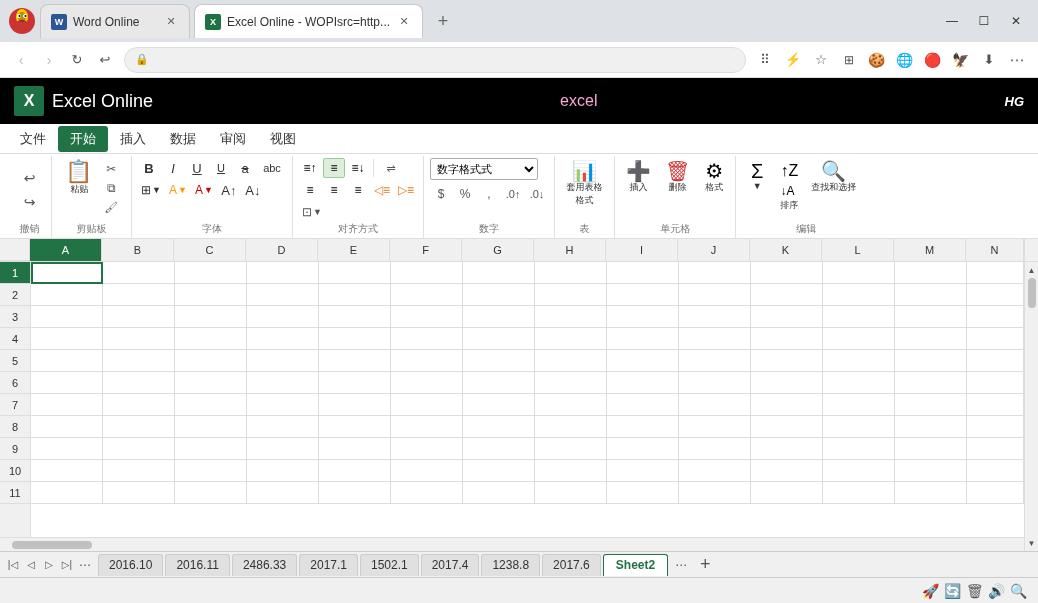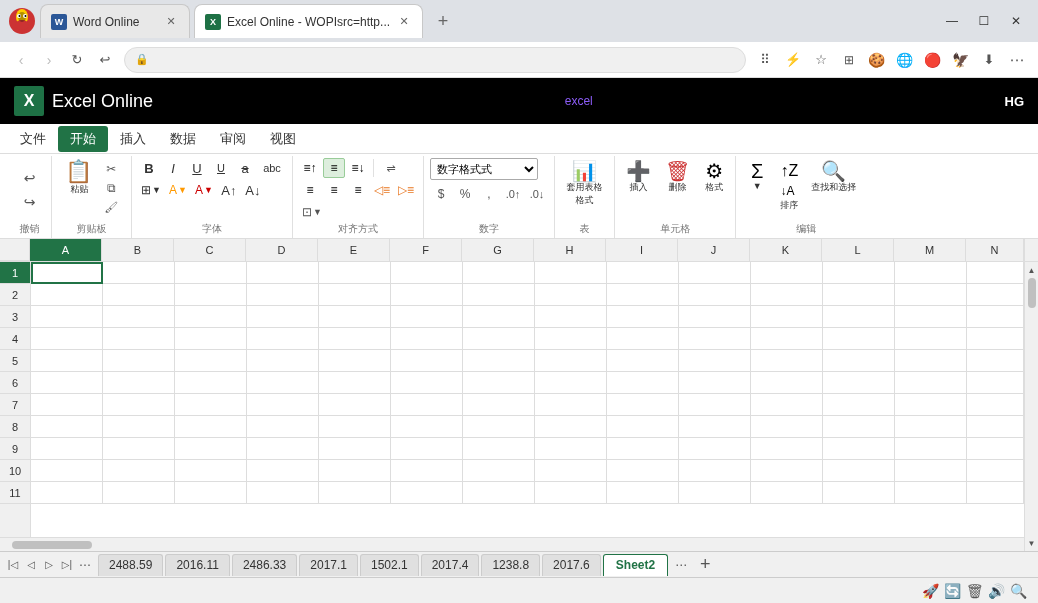--- a/index.html
+++ b/index.html
@@ -68,23 +68,23 @@
     <div style="width:26px; height:26px; display:flex; align-items:center; justify-content:center; border-radius:4px; cursor:pointer; color:#555; font-size:13px;">⬇</div>
     <div style="width:26px; height:26px; display:flex; align-items:center; justify-content:center; border-radius:4px; cursor:pointer; color:#555; font-size:15px;">⋯</div>
   </div>
 
   <div style="background:#000; height:46px; display:flex; align-items:center; padding:0 14px;">
     <div style="background:#1e7145; width:30px; height:30px; display:flex; align-items:center; justify-content:center; border-radius:2px; margin-right:8px;">
       <span style="color:#fff; font-size:16px; font-weight:bold;">X</span>
     </div>
     <span style="color:#fff; font-size:18px; font-weight:300;">Excel Online</span>
     <div style="flex:1; text-align:center;">
-      <span style="color:#8b5cf6; font-size:12px;">excel</span>
-    </div>
-    <span style="color:#fff; font-size:13px; font-weight:bold; cursor:pointer;">HG</span>
+      <span style="color:#f9a8d4; font-size:16px;">excel</span>
+    </div>
+    <span style="color:#fff; font-size:13px; font-weight:bold; cursor:pointer;font-style:italic;">HG</span>
   </div>
 
   <div style="background:#fff; height:30px; display:flex; align-items:center; padding:0 8px; border-bottom:1px solid #ddd; gap:0;">
     <div style="padding:4px 12px; font-size:13px; color:#333; cursor:pointer; border-radius:3px;">文件</div>
     <div style="padding:4px 12px; font-size:13px; color:#fff; cursor:pointer; border-radius:3px; background:#217346;">开始</div>
     <div style="padding:4px 12px; font-size:13px; color:#333; cursor:pointer; border-radius:3px;">插入</div>
     <div style="padding:4px 12px; font-size:13px; color:#333; cursor:pointer; border-radius:3px;">数据</div>
     <div style="padding:4px 12px; font-size:13px; color:#333; cursor:pointer; border-radius:3px;">审阅</div>
     <div style="padding:4px 12px; font-size:13px; color:#333; cursor:pointer; border-radius:3px;">视图</div>
   </div>
@@ -478,21 +478,21 @@
 
   </div>
 
   <div style="display:flex; align-items:center; background:#f0f0f0; height:26px; border-top:1px solid #ccc; padding:0 4px; gap:0;">
     <div style="width:18px; height:18px; display:flex; align-items:center; justify-content:center; cursor:pointer; color:#555; font-size:10px; border-radius:2px;">|◁</div>
     <div style="width:18px; height:18px; display:flex; align-items:center; justify-content:center; cursor:pointer; color:#555; font-size:10px; border-radius:2px;">◁</div>
     <div style="width:18px; height:18px; display:flex; align-items:center; justify-content:center; cursor:pointer; color:#555; font-size:10px; border-radius:2px;">▷</div>
     <div style="width:18px; height:18px; display:flex; align-items:center; justify-content:center; cursor:pointer; color:#555; font-size:10px; border-radius:2px;">▷|</div>
     <div style="width:18px; height:18px; display:flex; align-items:center; justify-content:center; cursor:pointer; color:#555; font-size:12px; margin-right:4px;">⋯</div>
 
-    <div style="height:22px; padding:0 10px; display:flex; align-items:center; font-size:12px; color:#333; cursor:pointer; border:1px solid #ccc; border-bottom:none; border-radius:3px 3px 0 0; background:#e0e0e0; margin-right:2px;">2488.59</div>
+    <div style="height:22px; padding:0 10px; display:flex; align-items:center; font-size:12px; color:#333; cursor:pointer; border:1px solid #ccc; border-bottom:none; border-radius:3px 3px 0 0; background:#e0e0e0; margin-right:2px;">2016.10</div>
     <div style="height:22px; padding:0 10px; display:flex; align-items:center; font-size:12px; color:#333; cursor:pointer; border:1px solid #ccc; border-bottom:none; border-radius:3px 3px 0 0; background:#e0e0e0; margin-right:2px;">2016.11</div>
     <div style="height:22px; padding:0 10px; display:flex; align-items:center; font-size:12px; color:#333; cursor:pointer; border:1px solid #ccc; border-bottom:none; border-radius:3px 3px 0 0; background:#e0e0e0; margin-right:2px;">2486.33</div>
     <div style="height:22px; padding:0 10px; display:flex; align-items:center; font-size:12px; color:#333; cursor:pointer; border:1px solid #ccc; border-bottom:none; border-radius:3px 3px 0 0; background:#e0e0e0; margin-right:2px;">2017.1</div>
     <div style="height:22px; padding:0 10px; display:flex; align-items:center; font-size:12px; color:#333; cursor:pointer; border:1px solid #ccc; border-bottom:none; border-radius:3px 3px 0 0; background:#e0e0e0; margin-right:2px;">1502.1</div>
     <div style="height:22px; padding:0 10px; display:flex; align-items:center; font-size:12px; color:#333; cursor:pointer; border:1px solid #ccc; border-bottom:none; border-radius:3px 3px 0 0; background:#e0e0e0; margin-right:2px;">2017.4</div>
     <div style="height:22px; padding:0 10px; display:flex; align-items:center; font-size:12px; color:#333; cursor:pointer; border:1px solid #ccc; border-bottom:none; border-radius:3px 3px 0 0; background:#e0e0e0; margin-right:2px;">1238.8</div>
     <div style="height:22px; padding:0 10px; display:flex; align-items:center; font-size:12px; color:#333; cursor:pointer; border:1px solid #ccc; border-bottom:none; border-radius:3px 3px 0 0; background:#e0e0e0; margin-right:2px;">2017.6</div>
     <div style="height:22px; padding:0 12px; display:flex; align-items:center; font-size:12px; color:#217346; cursor:pointer; border:1px solid #217346; border-bottom:none; border-radius:3px 3px 0 0; background:#fff; margin-right:2px; font-weight:bold;">Sheet2</div>
 
     <div style="width:18px; height:18px; display:flex; align-items:center; justify-content:center; cursor:pointer; color:#555; font-size:12px; margin-left:2px;">⋯</div>

